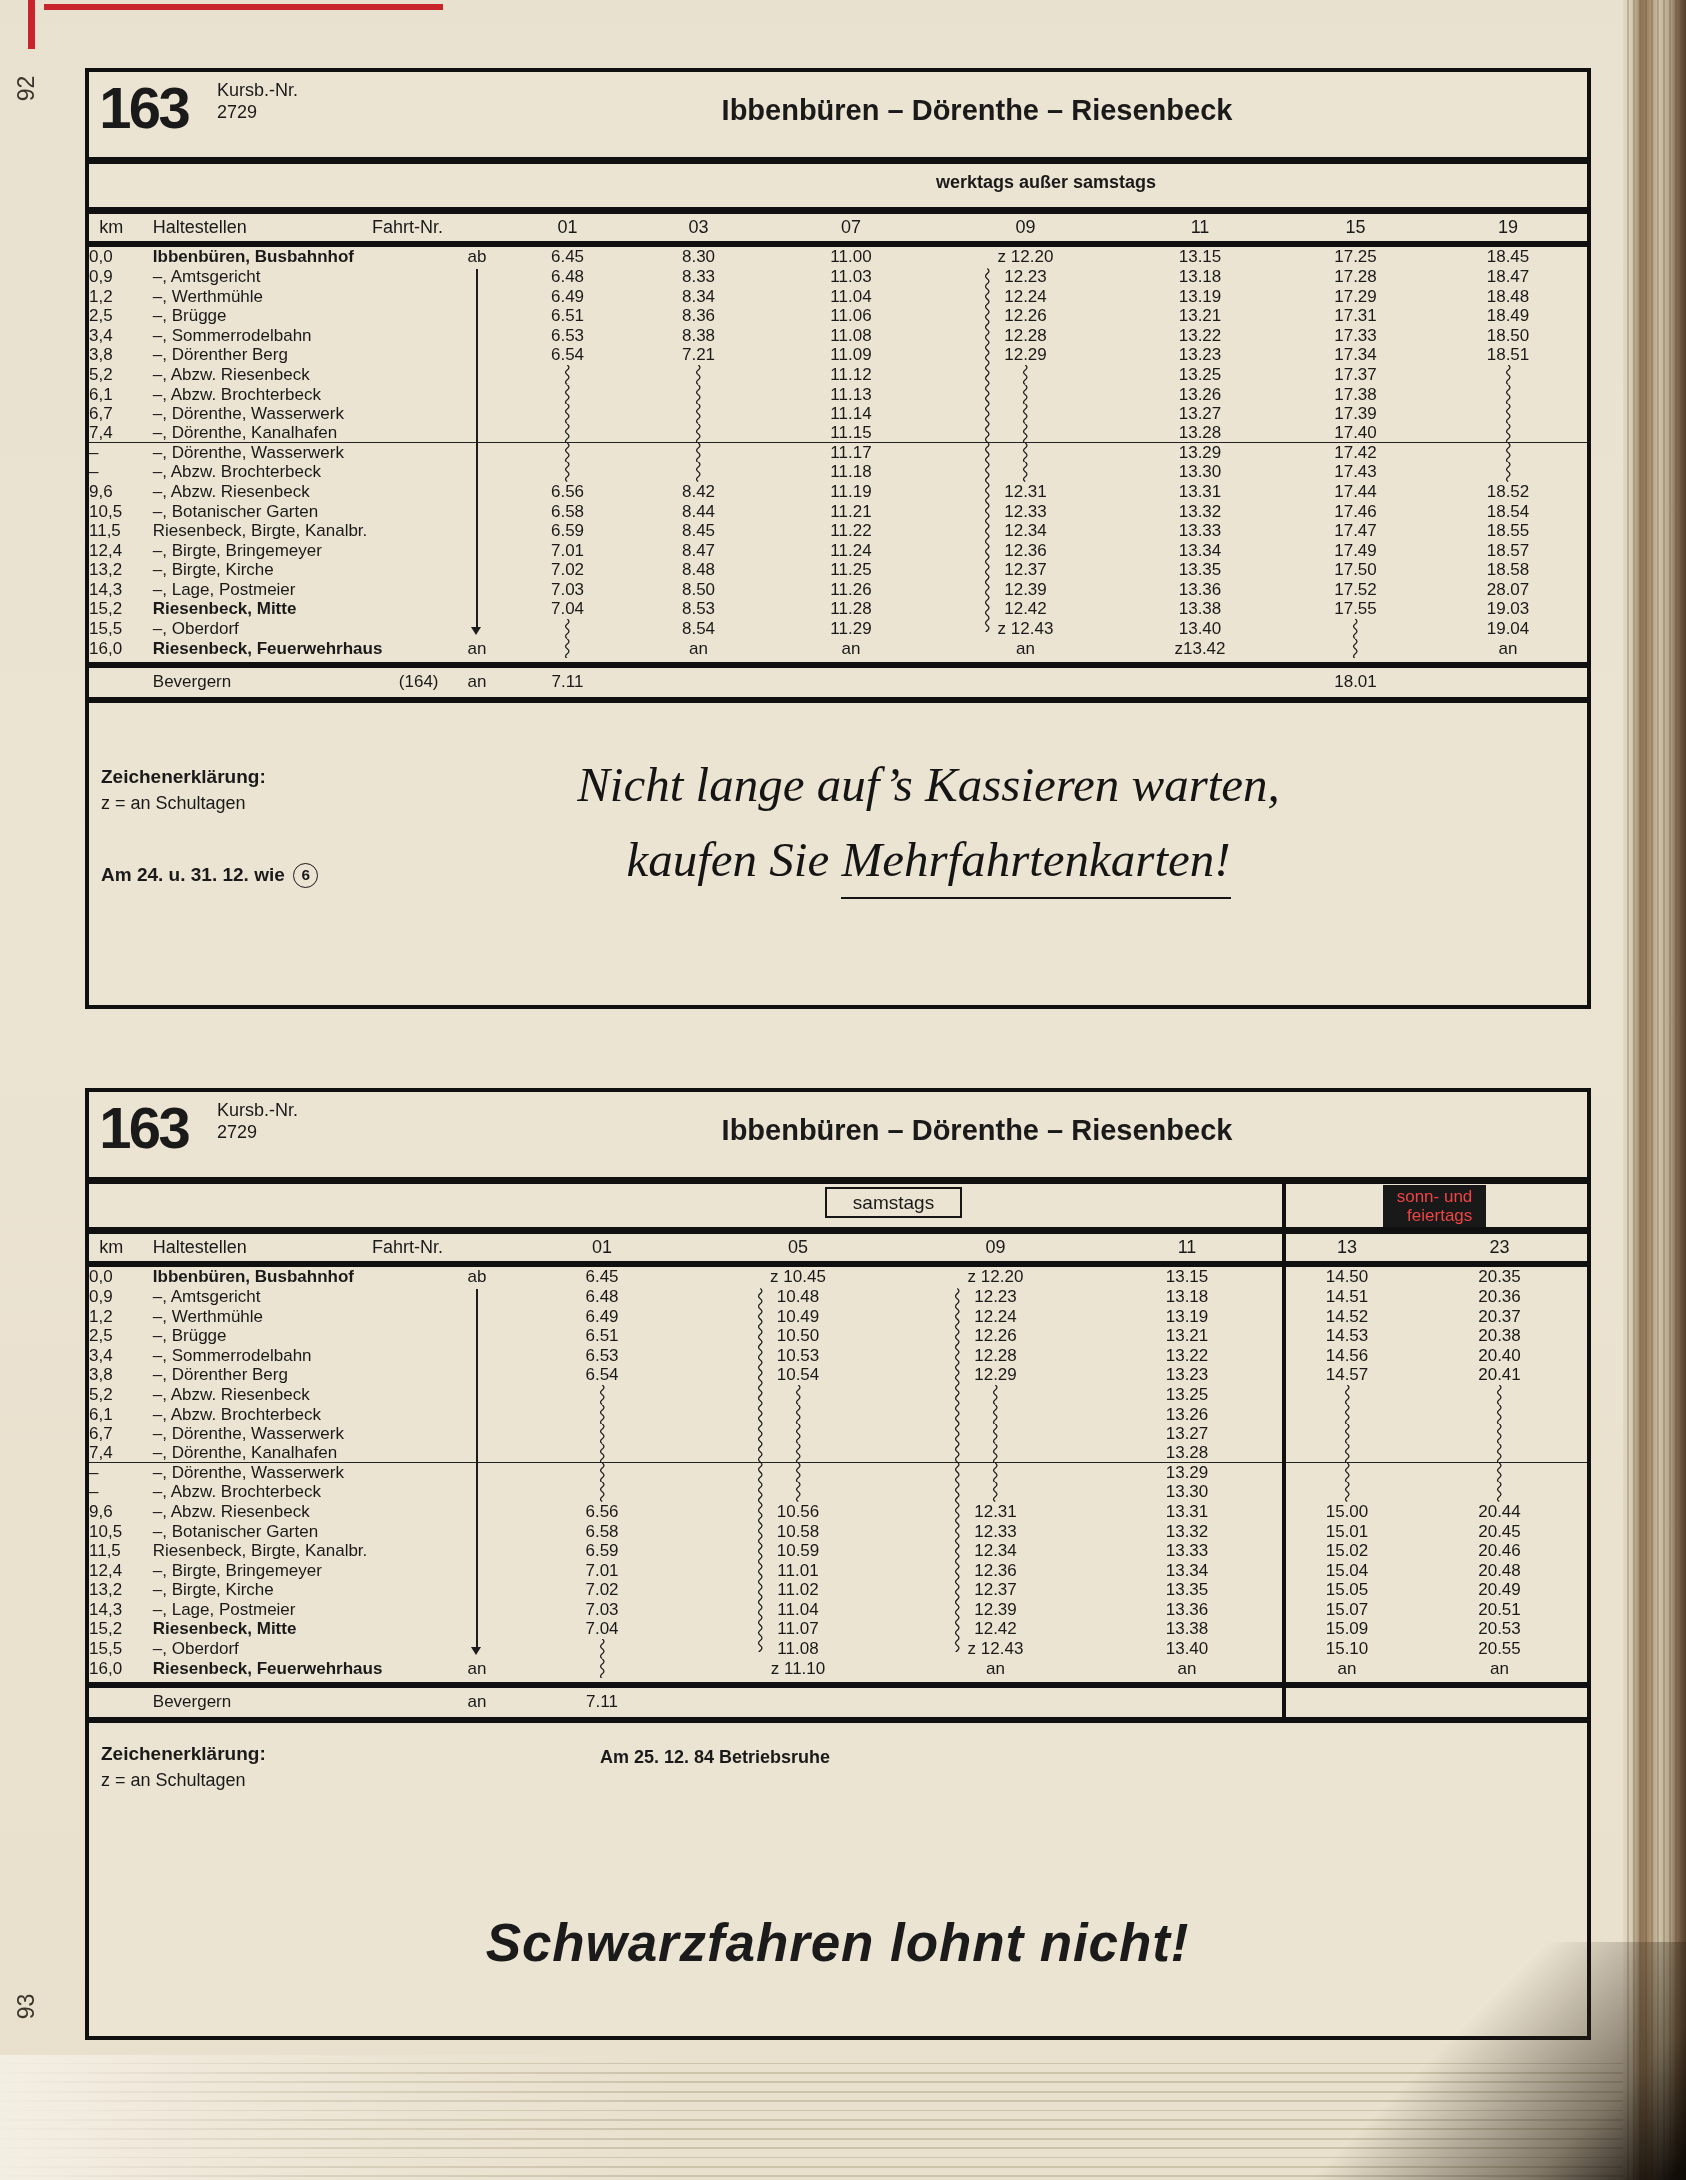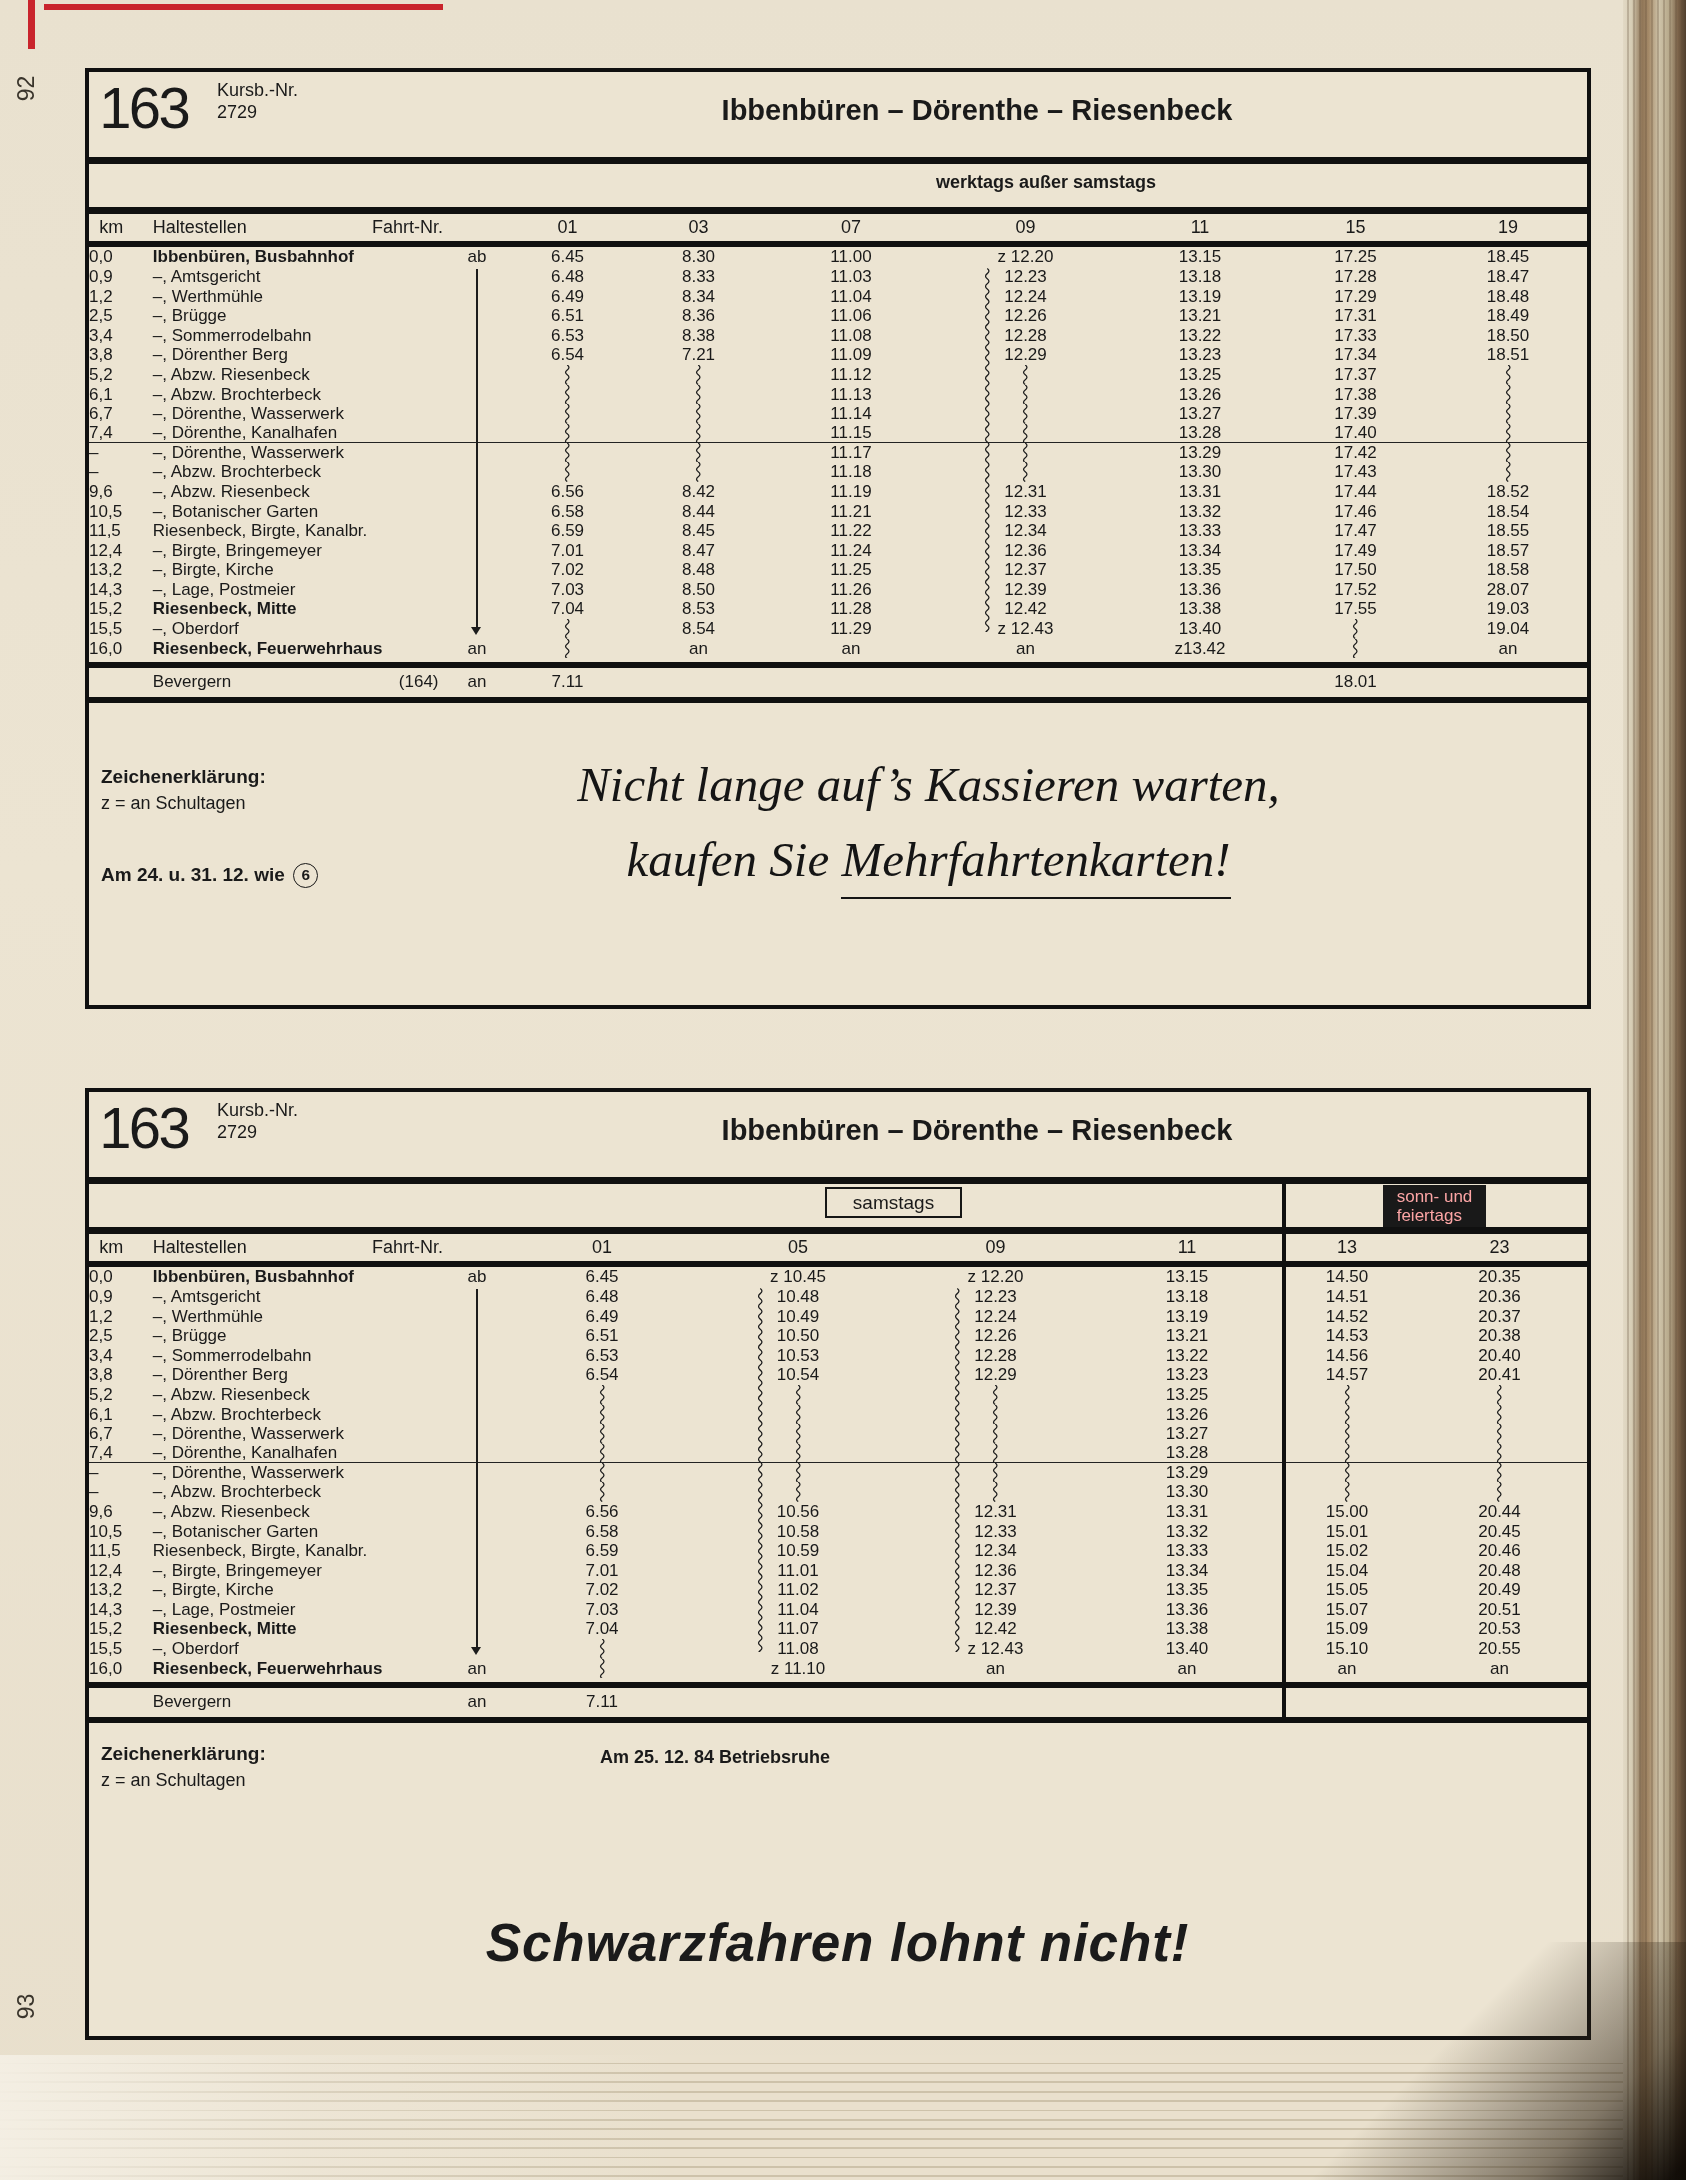--- a/index.html
+++ b/index.html
@@ -29,33 +29,33 @@
   
   .card{position:absolute;left:85px;width:1506px;box-sizing:border-box;
     border:4.3px solid #101010;background:#ece4d2;display:flex;flex-direction:column}
   .card1{top:68px;height:941px}
   .card2{top:1088px;height:952px}
   .r8{height:6.8px;background:#101010}
   .r7{height:6px;background:#101010}
   .gap4{height:3.4px}
   
   .c-header{height:85px;position:relative}
-  .line-no{position:absolute;left:10.2px;top:1.7px;font-size:58px;font-weight:400;letter-spacing:-2.6px}
+  .line-no{position:absolute;left:10.2px;top:1.7px;font-size:58px;font-weight:700;letter-spacing:-2.6px}
   .kursb{position:absolute;left:128px;top:6.8px;font-size:18px;line-height:22px}
   .c-title{position:absolute;left:888px;top:22px;transform:translateX(-50%);
     font-size:29px;font-weight:700;white-space:nowrap}
   
   .band{height:43px;position:relative}
   .svc1{position:absolute;left:417px;width:1080px;top:8.5px;text-align:center;
     font-weight:700;font-size:18px}
   .svc-l{position:absolute;left:417px;width:775px;top:3.4px;text-align:center}
   .svc-r{position:absolute;left:1193px;width:305px;top:1.7px;text-align:center}
   .box-sa{display:inline-block;border:2.6px solid #161616;padding:2.6px 25.6px;font-size:19px;background:#ece4d2}
-  .box-sf{display:inline-block;background:#191919;color:#fca5a5;padding:1.7px 13.6px;
-    font-size:17px;line-height:19px;text-align:left}
+  .box-sf{display:inline-block;background:#191919;color:#ef4444;padding:1.7px 13.6px;
+    font-size:17px;line-height:19px;text-align:right}
   
   .colhead{height:27px;display:grid;align-items:center;font-size:18px}
   .ch-km{padding-left:10.2px}
   .ch-mid{grid-column:2/4;display:flex;justify-content:space-between;padding:0 64px 0 12.8px}
   .ch-t{text-align:center}
   
   .tbody{position:relative;height:411px}
   .trow{display:grid;height:19.6px;line-height:19.6px;font-size:17px}
   .trow.sep{border-bottom:1.7px solid #222;height:18px;line-height:18px}
   .km{padding-right:24px}

